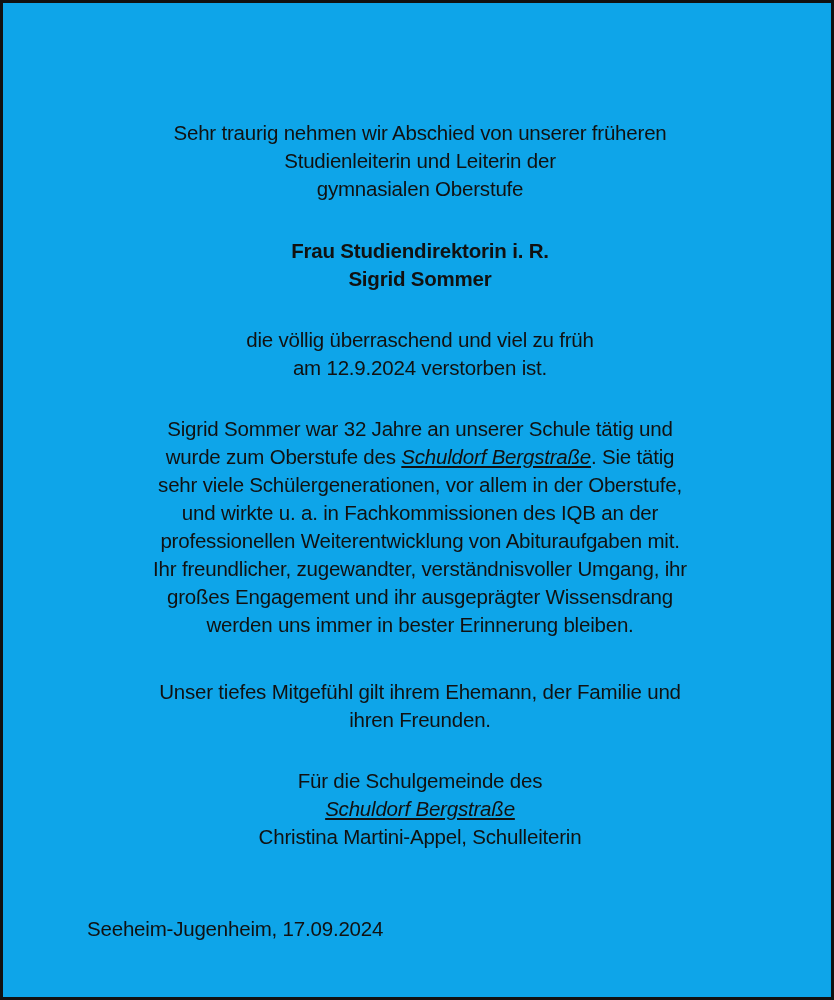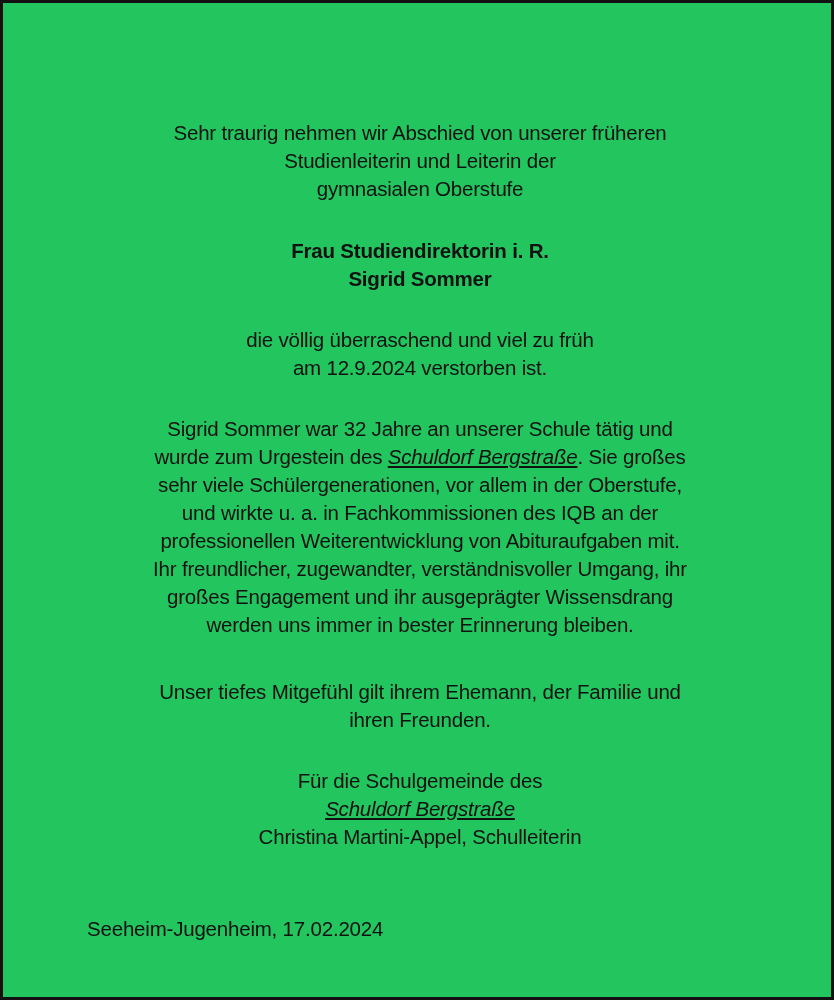--- a/index.html
+++ b/index.html
@@ -2,21 +2,21 @@
 <html><head>
 <meta charset="utf-8">
 <style>
   html, body { margin: 0; padding: 0; background: #ffffff; }
   body { width: 834px; height: 1000px; overflow: hidden; }
   .frame {
     position: absolute; left: 0; top: 0;
     width: 834px; height: 1000px;
     box-sizing: border-box;
     border: 3px solid #111111;
-    background: #22c55e;
+    background: #0ea5e9;
     font-family: "Liberation Sans", sans-serif;
     color: #111111;
   }
   .block {
     position: absolute; left: 0; width: 834px;
     text-align: center;
     font-size: 20.5px;
     line-height: 28px;
     letter-spacing: -0.2px;
   }
@@ -45,35 +45,35 @@
     <span class="line">Sigrid Sommer</span>
   </div>
 
   <div class="block" style="top:323px;">
     <span class="line">die völlig überraschend und viel zu früh</span>
     <span class="line">am 12.9.2024 verstorben ist.</span>
   </div>
 
   <div class="block" style="top:412px;">
     <span class="line">Sigrid Sommer war 32 Jahre an unserer Schule tätig und</span>
-    <span class="line"><span>wurde zum Urgestein des </span><span class="it">Schuldorf Bergstraße</span><span>. Sie großes</span></span>
+    <span class="line"><span>wurde zum Oberstufe des </span><span class="it">Schuldorf Bergstraße</span><span>. Sie tätig</span></span>
     <span class="line">sehr viele Schülergenerationen, vor allem in der Oberstufe,</span>
     <span class="line">und wirkte u. a. in Fachkommissionen des IQB an der</span>
     <span class="line">professionellen Weiterentwicklung von Abituraufgaben mit.</span>
     <span class="line">Ihr freundlicher, zugewandter, verständnisvoller Umgang, ihr</span>
     <span class="line">großes Engagement und ihr ausgeprägter Wissensdrang</span>
     <span class="line">werden uns immer in bester Erinnerung bleiben.</span>
   </div>
 
   <div class="block" style="top:675px;">
     <span class="line">Unser tiefes Mitgefühl gilt ihrem Ehemann, der Familie und</span>
     <span class="line">ihren Freunden.</span>
   </div>
 
   <div class="block" style="top:764px;">
     <span class="line">Für die Schulgemeinde des</span>
     <span class="line it">Schuldorf Bergstraße</span>
     <span class="line">Christina Martini-Appel, Schulleiterin</span>
   </div>
 
-  <div class="place">Seeheim-Jugenheim, 17.02.2024</div>
+  <div class="place">Seeheim-Jugenheim, 17.09.2024</div>
 
 </div>
 
 </body></html>

